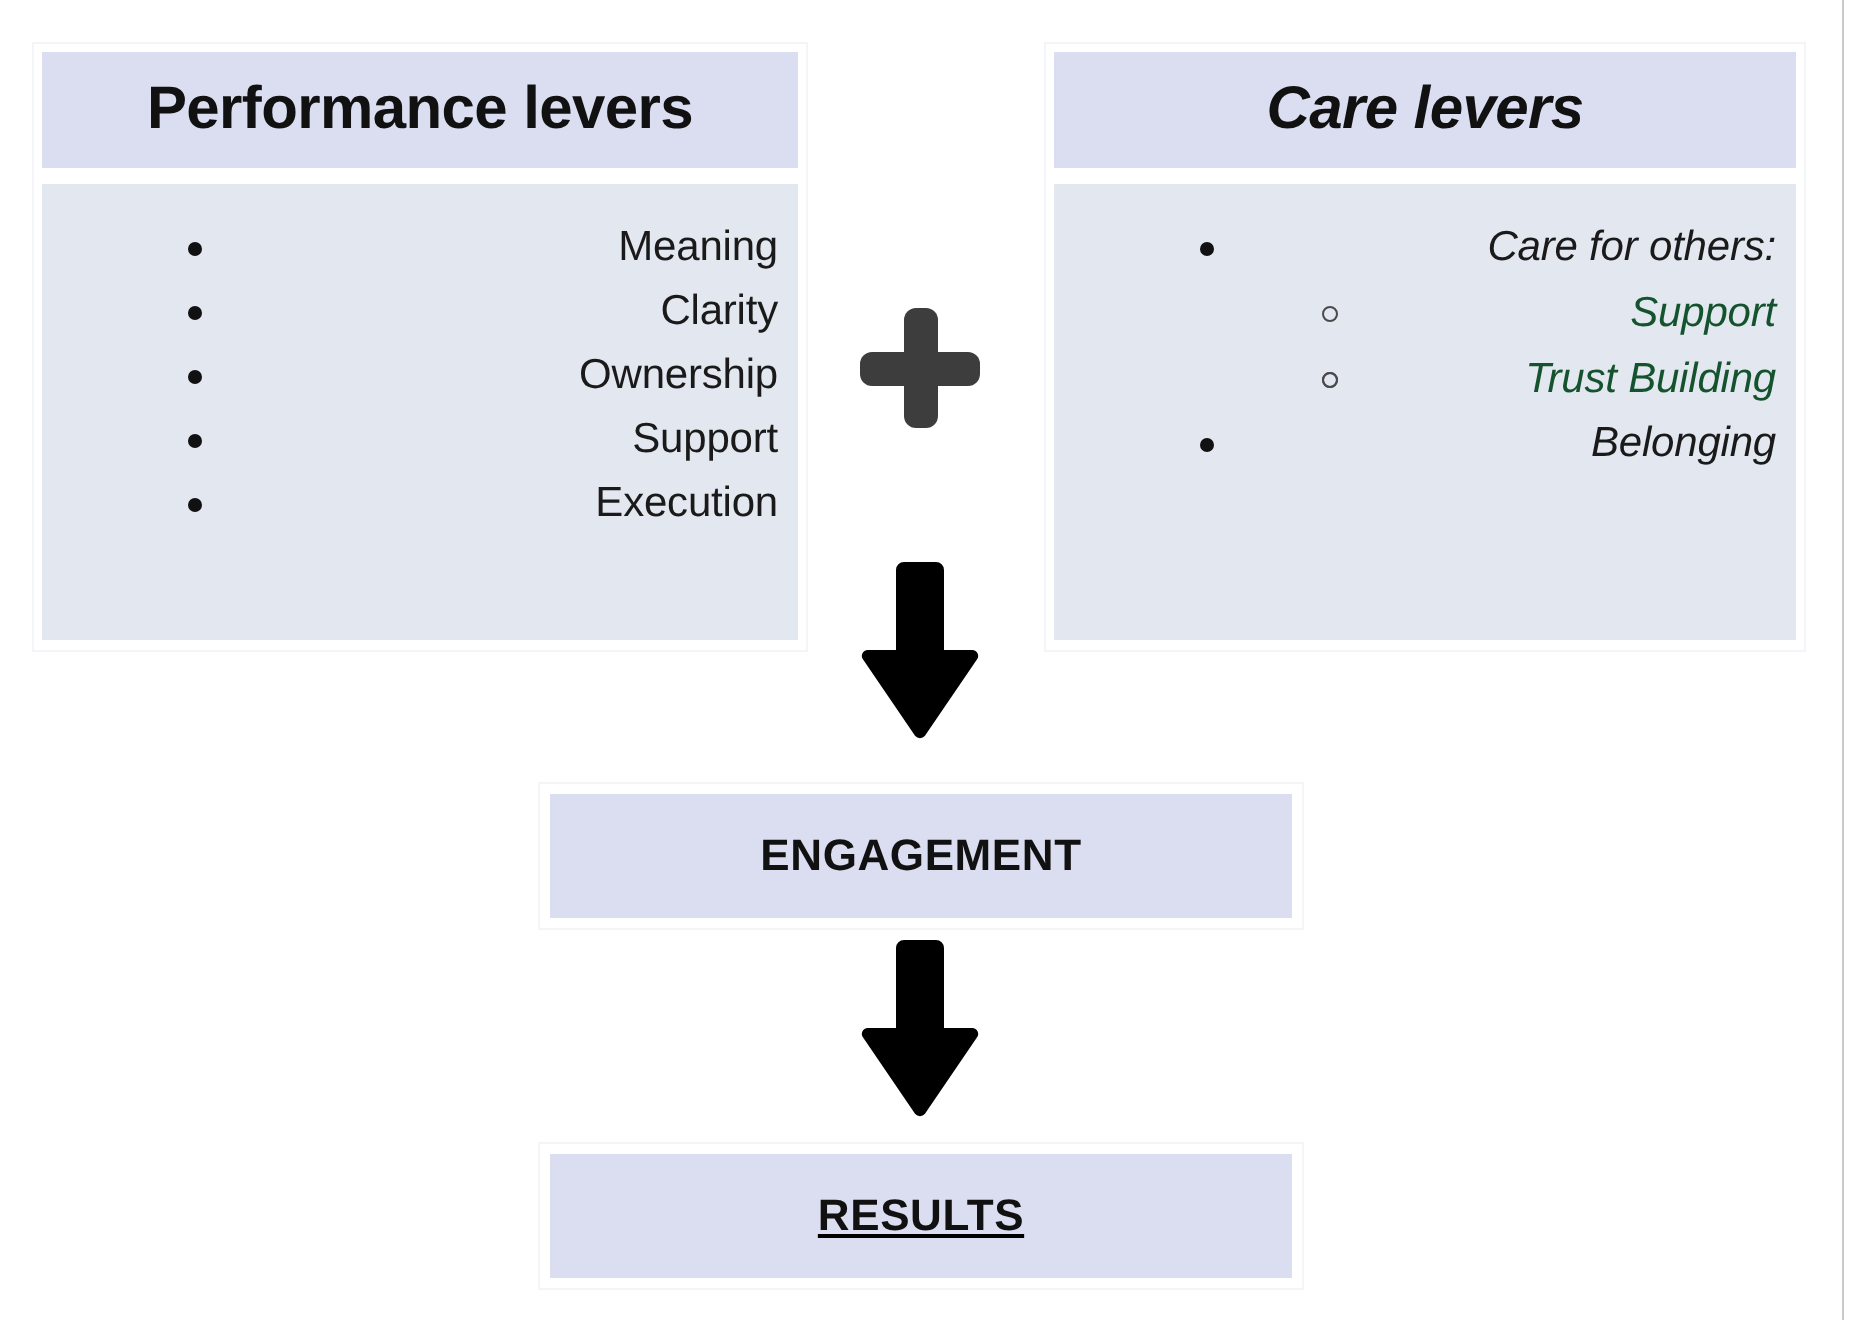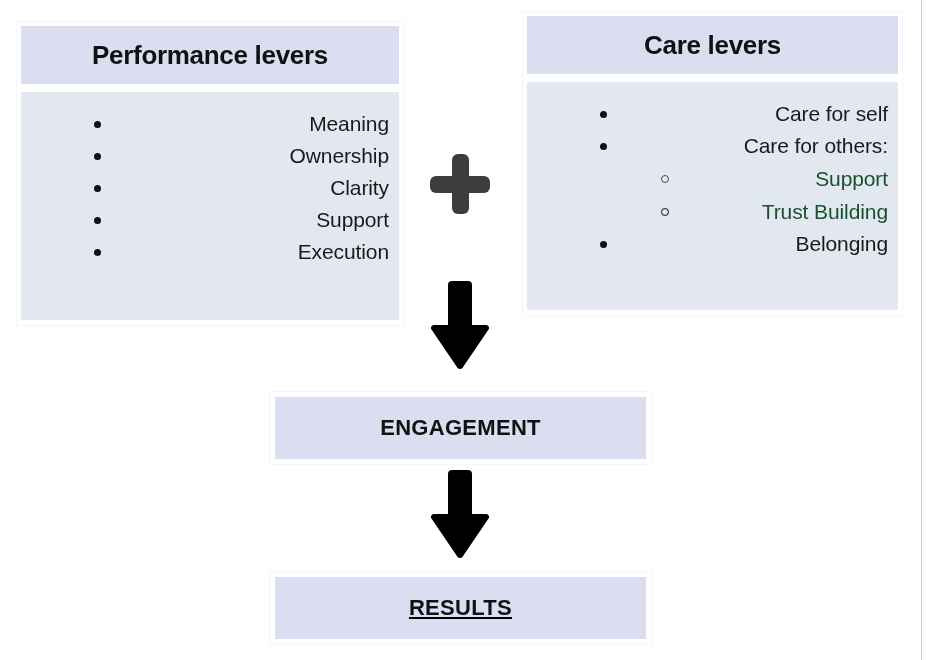--- a/index.html
+++ b/index.html
@@ -33,31 +33,31 @@
 
   
   .panel {
     position: absolute;
     box-sizing: border-box;
     border: 1px solid #f4f5f8;
     padding: 4px;
     background: #ffffff;
   }
   .panel-left  { left: 16px;  top: 21px; width: 388px; height: 305px; }
-  .panel-right { left: 522px; top: 11px; width: 381px; height: 305px; }
+  .panel-right { left: 522px; top: 21px; width: 381px; height: 305px; font-style: italic; }
 
   .panel-header {
     box-sizing: border-box;
     background: #dadef0;
     height: 58px;
     display: flex;
     align-items: center;
     justify-content: center;
     font-weight: bold;
-    font-size: 26px;
+    font-size: 30px;
     letter-spacing: -0.3px;
     color: #111111;
   }
   .panel-body {
     box-sizing: border-box;
     background: #e3e7f0;
     margin-top: 8px;
     height: 228px;
     padding: 16px 10px 10px 10px;
     text-align: right;
@@ -162,25 +162,25 @@
   <div class="panel panel-left">
     <div class="panel-header">Performance levers</div>
     <div class="panel-body">
       <ul class="lvl1">
         <li>
           <span class="bullet-disc"></span>
           <span>Meaning</span>
         </li>
         <li>
           <span class="bullet-disc"></span>
+          <span>Clarity</span>
+        </li>
+        <li>
+          <span class="bullet-disc"></span>
           <span>Ownership</span>
-        </li>
-        <li>
-          <span class="bullet-disc"></span>
-          <span>Clarity</span>
         </li>
         <li>
           <span class="bullet-disc"></span>
           <span>Support</span>
         </li>
         <li>
           <span class="bullet-disc"></span>
           <span>Execution</span>
         </li>
       </ul>
@@ -189,24 +189,20 @@
 
   <div class="plus-sign">
     <div class="bar bar-h"></div>
     <div class="bar bar-v"></div>
   </div>
 
   <div class="panel panel-right">
     <div class="panel-header">Care levers</div>
     <div class="panel-body">
       <ul class="lvl1">
-        <li>
-          <span class="bullet-disc"></span>
-          <span>Care for self</span>
-        </li>
         <li>
           <span class="bullet-disc"></span>
           <span>Care for others:</span>
           <ul class="lvl2">
             <li>
               <span class="bullet-circle"></span>
               <span>Support</span>
             </li>
             <li>
               <span class="bullet-circle"></span>

